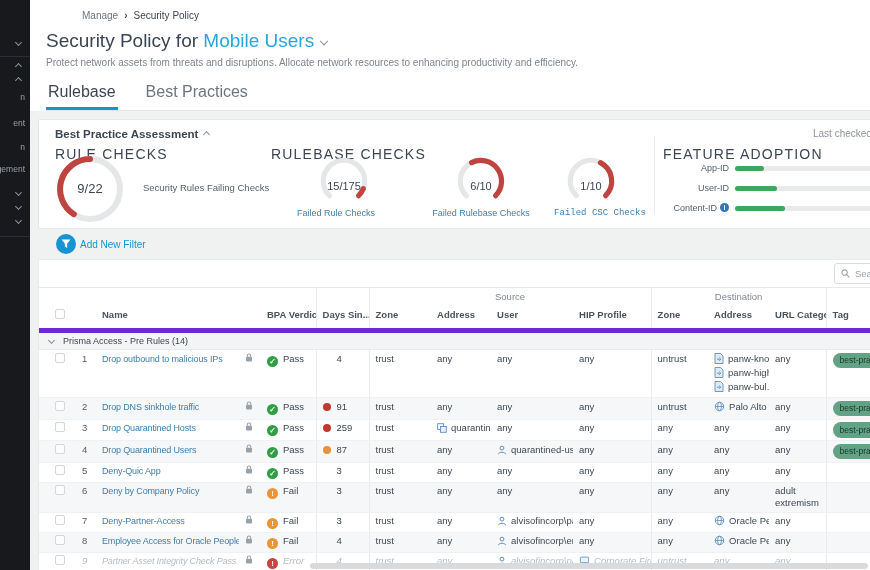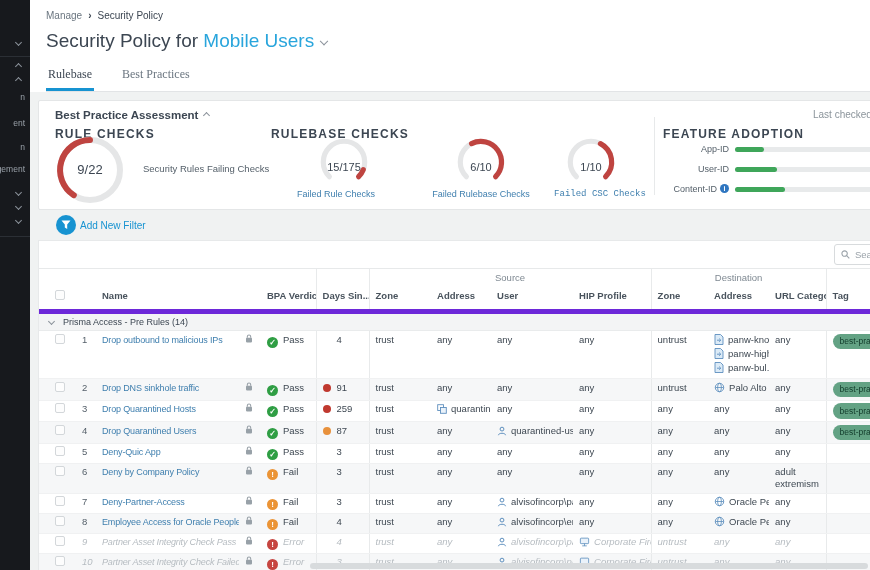--- a/index.html
+++ b/index.html
@@ -13,39 +13,39 @@
   #sidebar .sdiv { position:absolute; left:0; right:0; border-top:1px solid #2b2f35; }
   .chev { display:inline-block; width:5px; height:5px; border-right:1.4px solid #8b929b; border-bottom:1.4px solid #8b929b; }
   .chev.down { transform:rotate(45deg); }
   .chev.up { transform:rotate(-135deg); }
   #sidebar .chevpos { position:absolute; right:9px; }
 
   
   #main { flex:1; display:flex; flex-direction:column; min-width:0; }
   .topbar { background:#fff; padding:10px 0 0 16px; }
   .breadcrumb { font-size:10px; color:#6b7680; }
-  .breadcrumb .crumb-link { color:#6b7680; cursor:pointer; }
+  .breadcrumb .crumb-link { color:#6b7680; cursor:pointer;margin-left:36px; }
   .breadcrumb .sep { color:#3c4652; font-weight:bold; margin:0 6px; font-size:10px; }
   .breadcrumb .crumb-cur { color:#3c4652; }
   .page-title { margin-top:9px; font-size:19px; color:#3c4652; font-weight:400; }
   .page-title .scope { color:#29a5dc; cursor:pointer; }
   .page-title .tchev { display:inline-block; width:6px; height:6px; border-right:1.4px solid #8b929b; border-bottom:1.4px solid #8b929b; transform:rotate(45deg) translate(-2px,-2px); margin-left:7px; }
   .subtitle { margin-top:5px; font-size:10px; color:#7d868f; }
   .tabs { margin-top:11px; display:flex; border-bottom:1px solid #e2e4e6; }
-  .tab { font-size:12px; padding:4px 2px 6px; margin-right:26px; color:#6b7680; cursor:pointer;font-family:Liberation Serif, serif; }
+  .tab { font-size:16px; padding:4px 2px 6px; margin-right:26px; color:#6b7680; cursor:pointer; }
   .tab.active { color:#3c4652; border-bottom:3px solid #1793d1; }
 
   .content { flex:1; background:#f0f2f2; padding:8px 0 0 8px; position:relative; }
 
   
   .card { position:relative; width:840px; height:110px; background:#fff; border:1px solid #e4e6e7; border-radius:2px; overflow:hidden; }
   .card-title { position:absolute; left:16px; top:8px; font-size:11.5px; font-weight:bold; color:#3c4652; }
   .card-title .chev { margin-left:6px; margin-bottom:1px; }
   .last-checked { position:absolute; left:774px; top:8px; font-size:10px; color:#8b949b; white-space:nowrap; }
-  .sec-label { position:absolute; font-size:12px; font-weight:bold; letter-spacing:1.2px; color:#3c4652; }
+  .sec-label { position:absolute; font-size:14px; font-weight:normal; letter-spacing:1.2px; color:#3c4652; }
   .gauge-circle-wrap { position:absolute; left:16px; top:34px; width:70px; height:70px; }
   .gauge-circle-wrap .gnum { position:absolute; left:0; right:0; top:27px; text-align:center; font-size:13px; color:#3c4652; }
   .gauge-caption-plain { position:absolute; left:104px; top:62px; font-size:9.5px; color:#55606a; }
   .arc-gauge { position:absolute; width:58px; height:48px; }
   .arc-gauge .gnum { position:absolute; left:-20px; right:-20px; top:24px; text-align:center; font-size:11px; color:#3c4652; }
   .arc-caption { position:absolute; font-size:9px; color:#3f7fae; text-align:center; width:110px; cursor:pointer; }
   .vdivider { position:absolute; left:615px; top:16px; bottom:14px; border-left:1px solid #e7e9ea; }
   .fa-row { position:absolute; height:12px; display:flex; align-items:center; }
   .fa-label { width:72px; text-align:right; font-size:9px; color:#55606a; padding-right:6px; white-space:nowrap; }
   .info-dot { display:inline-block; width:9px; height:9px; border-radius:50%; background:#2f76c0; color:#fff; font-size:7px; font-weight:bold; text-align:center; line-height:9px; margin-left:3px; vertical-align:1px; }
@@ -116,20 +116,21 @@
 
   <div id="main">
     <div class="topbar">
       <div class="breadcrumb">
         <span class="crumb-link">Manage</span><span class="sep">›</span><span class="crumb-cur">Security Policy</span>
       </div>
       <div class="page-title">
         <span>Security Policy for</span>
         <span class="scope">Mobile Users</span><span class="tchev"></span>
       </div>
+      <div class="subtitle">Protect network assets from threats and disruptions. Allocate network resources to enhancing productivity and efficiency.</div>
       <div class="tabs">
         <div class="tab active">Rulebase</div>
         <div class="tab">Best Practices</div>
       </div>
     </div>
 
     <div class="content">
 
       <section class="card">
         <div class="card-title"><span>Best Practice Assessment</span><span class="chev up"></span></div>

